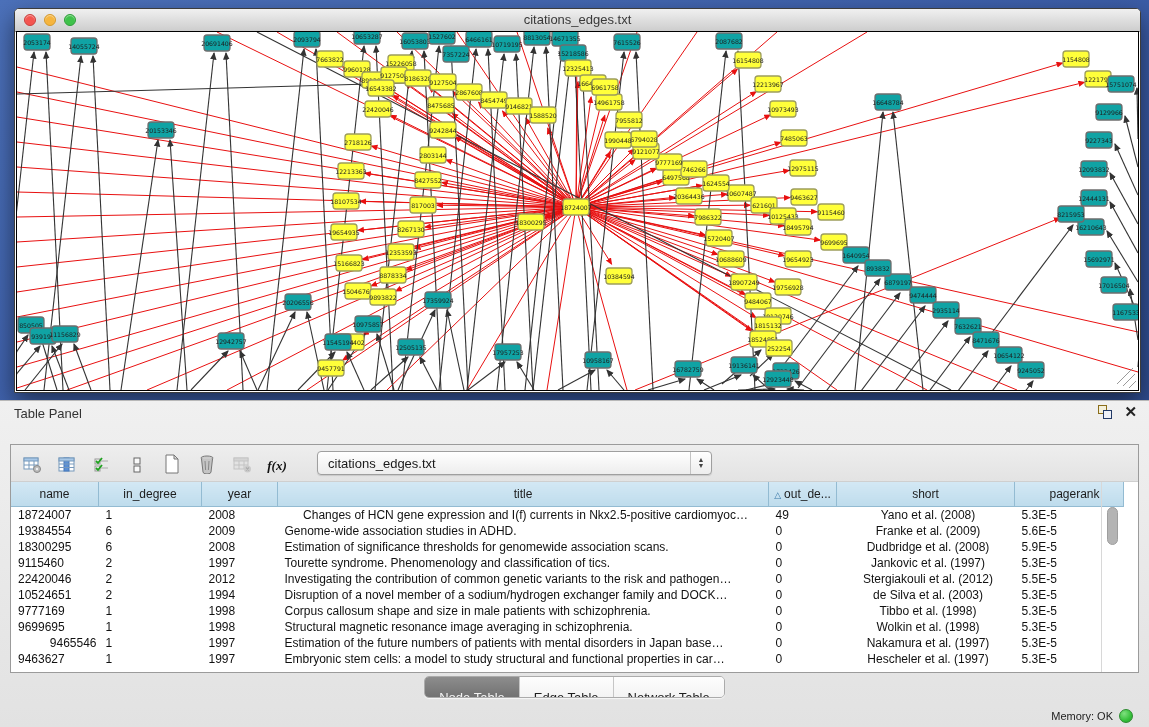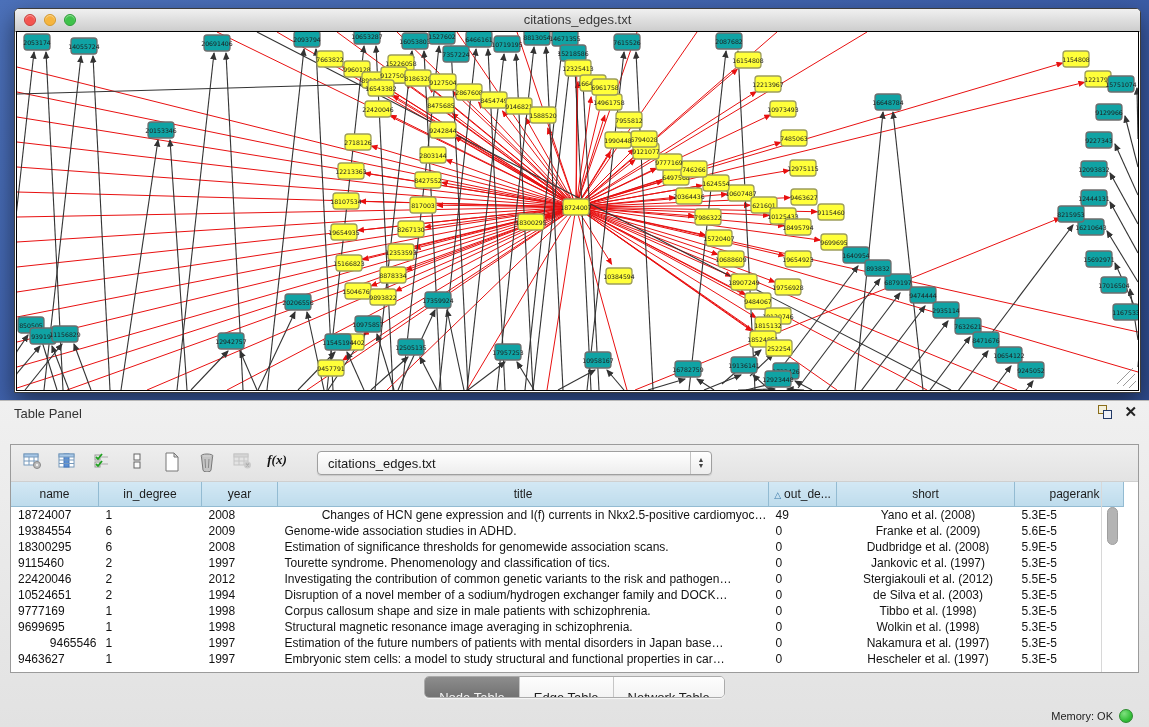--- a/index.html
+++ b/index.html
@@ -36,21 +36,21 @@
   .ptitle{position:absolute;left:14px;top:5px;font-size:13px;color:#333;}
   .pbtns{position:absolute;right:12px;top:4px;display:flex;gap:12px;align-items:center;}
   .floatico{position:relative;width:14px;height:14px;}
   .floatico .sq1{position:absolute;left:0;top:0;width:7px;height:7px;border:1.4px solid #8a6d1a;background:#f4f0da;}
   .floatico .sq2{position:absolute;right:0;bottom:0;width:7px;height:7px;border:1.4px solid #223a66;background:#eef1f8;}
   .closex{font-size:15px;font-weight:bold;color:#222;line-height:14px;cursor:default;}
   .inset{position:absolute;left:10px;top:43px;width:1127px;height:227px;
     border:1px solid #9b9b9b;background:#fff;}
   .tbrow{position:absolute;left:0;top:0;right:0;height:37px;background:linear-gradient(#eee,#e3e3e3);
     border-bottom:1px solid #cfcfcf;display:flex;align-items:center;padding-left:10px;box-sizing:border-box;gap:13px;}
-  .tbtn{width:22px;height:22px;display:flex;align-items:flex-start;justify-content:center;border-radius:3px;}
+  .tbtn{width:22px;height:22px;display:flex;align-items:flex-end;justify-content:center;border-radius:3px;}
   .tbtn svg{display:block;}
   .fx{font-family:"Liberation Serif",serif;font-style:italic;font-weight:bold;font-size:13px;color:#111;}
   .dropdown{margin-left:16px;width:393px;height:22px;border:1px solid #9f9f9f;border-radius:4px;
     background:linear-gradient(#fff,#ededed);display:flex;align-items:center;position:relative;
     box-shadow:0 1px 1px rgba(0,0,0,.12);}
   .dropdown .val{padding-left:10px;font-size:13px;color:#1a1a1a;flex:1;}
   .stepper{width:20px;height:100%;border-left:1px solid #c3c3c3;display:flex;flex-direction:column;
     align-items:center;justify-content:center;line-height:5px;}
   .stepper span{font-size:7px;color:#444;height:6px;}
   table.grid{border-collapse:collapse;table-layout:fixed;position:absolute;left:0;top:37px;}
@@ -640,21 +640,21 @@
             <th style="width: 65px;"><span class="sorttri">△</span><span>out_de...</span></th>
             <th style="width: 175px;"><span>short</span></th>
             <th style="width: 95px; padding-left: 12px;"><span>pagerank</span></th>
           </tr>
         </thead>
       <tbody id="tbody">
           <tr>
             <td style="text-align: left;">18724007</td>
             <td style="text-align: left;">1</td>
             <td style="text-align: left;">2008</td>
-            <td style="text-align: right;">Changes of HCN gene expression and I(f) currents in Nkx2.5-positive cardiomyoc…</td>
+            <td style="text-align: center;">Changes of HCN gene expression and I(f) currents in Nkx2.5-positive cardiomyoc…</td>
             <td style="text-align: left;">49</td>
             <td style="text-align: center;">Yano et al. (2008)</td>
             <td style="text-align: left;">5.3E-5</td>
           </tr>
           <tr>
             <td style="text-align: left;">19384554</td>
             <td style="text-align: left;">6</td>
             <td style="text-align: left;">2009</td>
             <td style="text-align: left;">Genome-wide association studies in ADHD.</td>
             <td style="text-align: left;">0</td>

